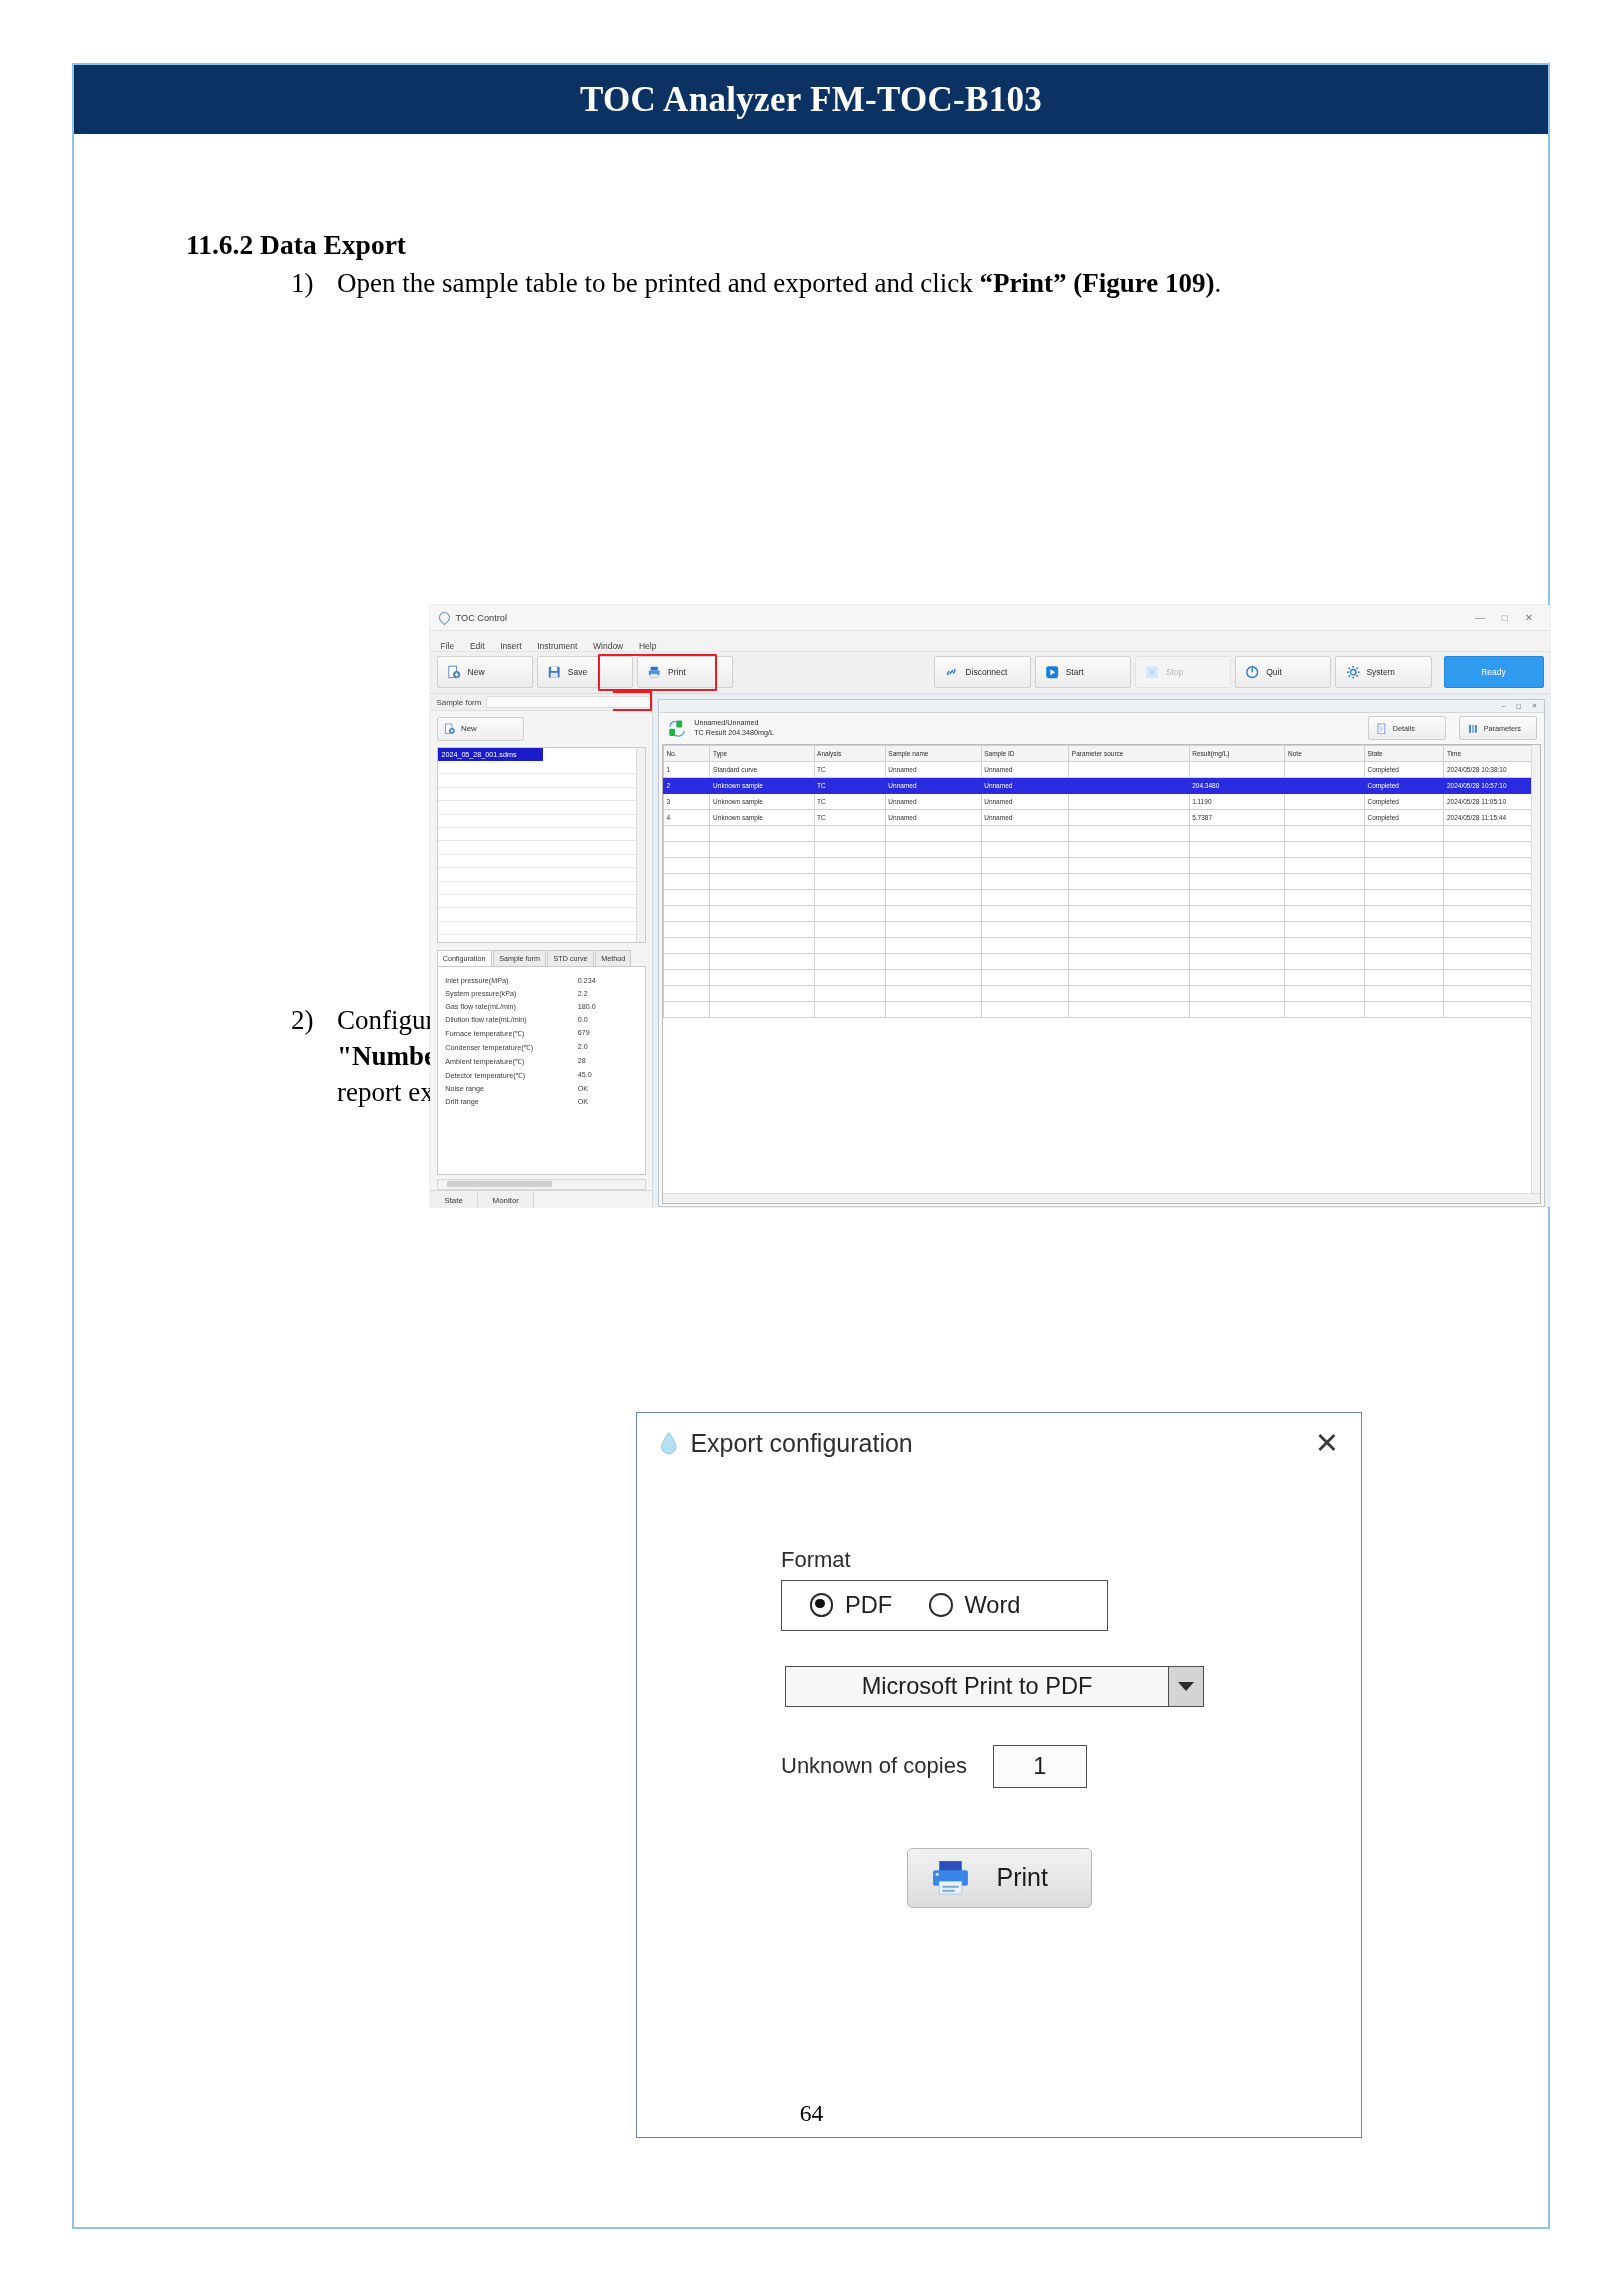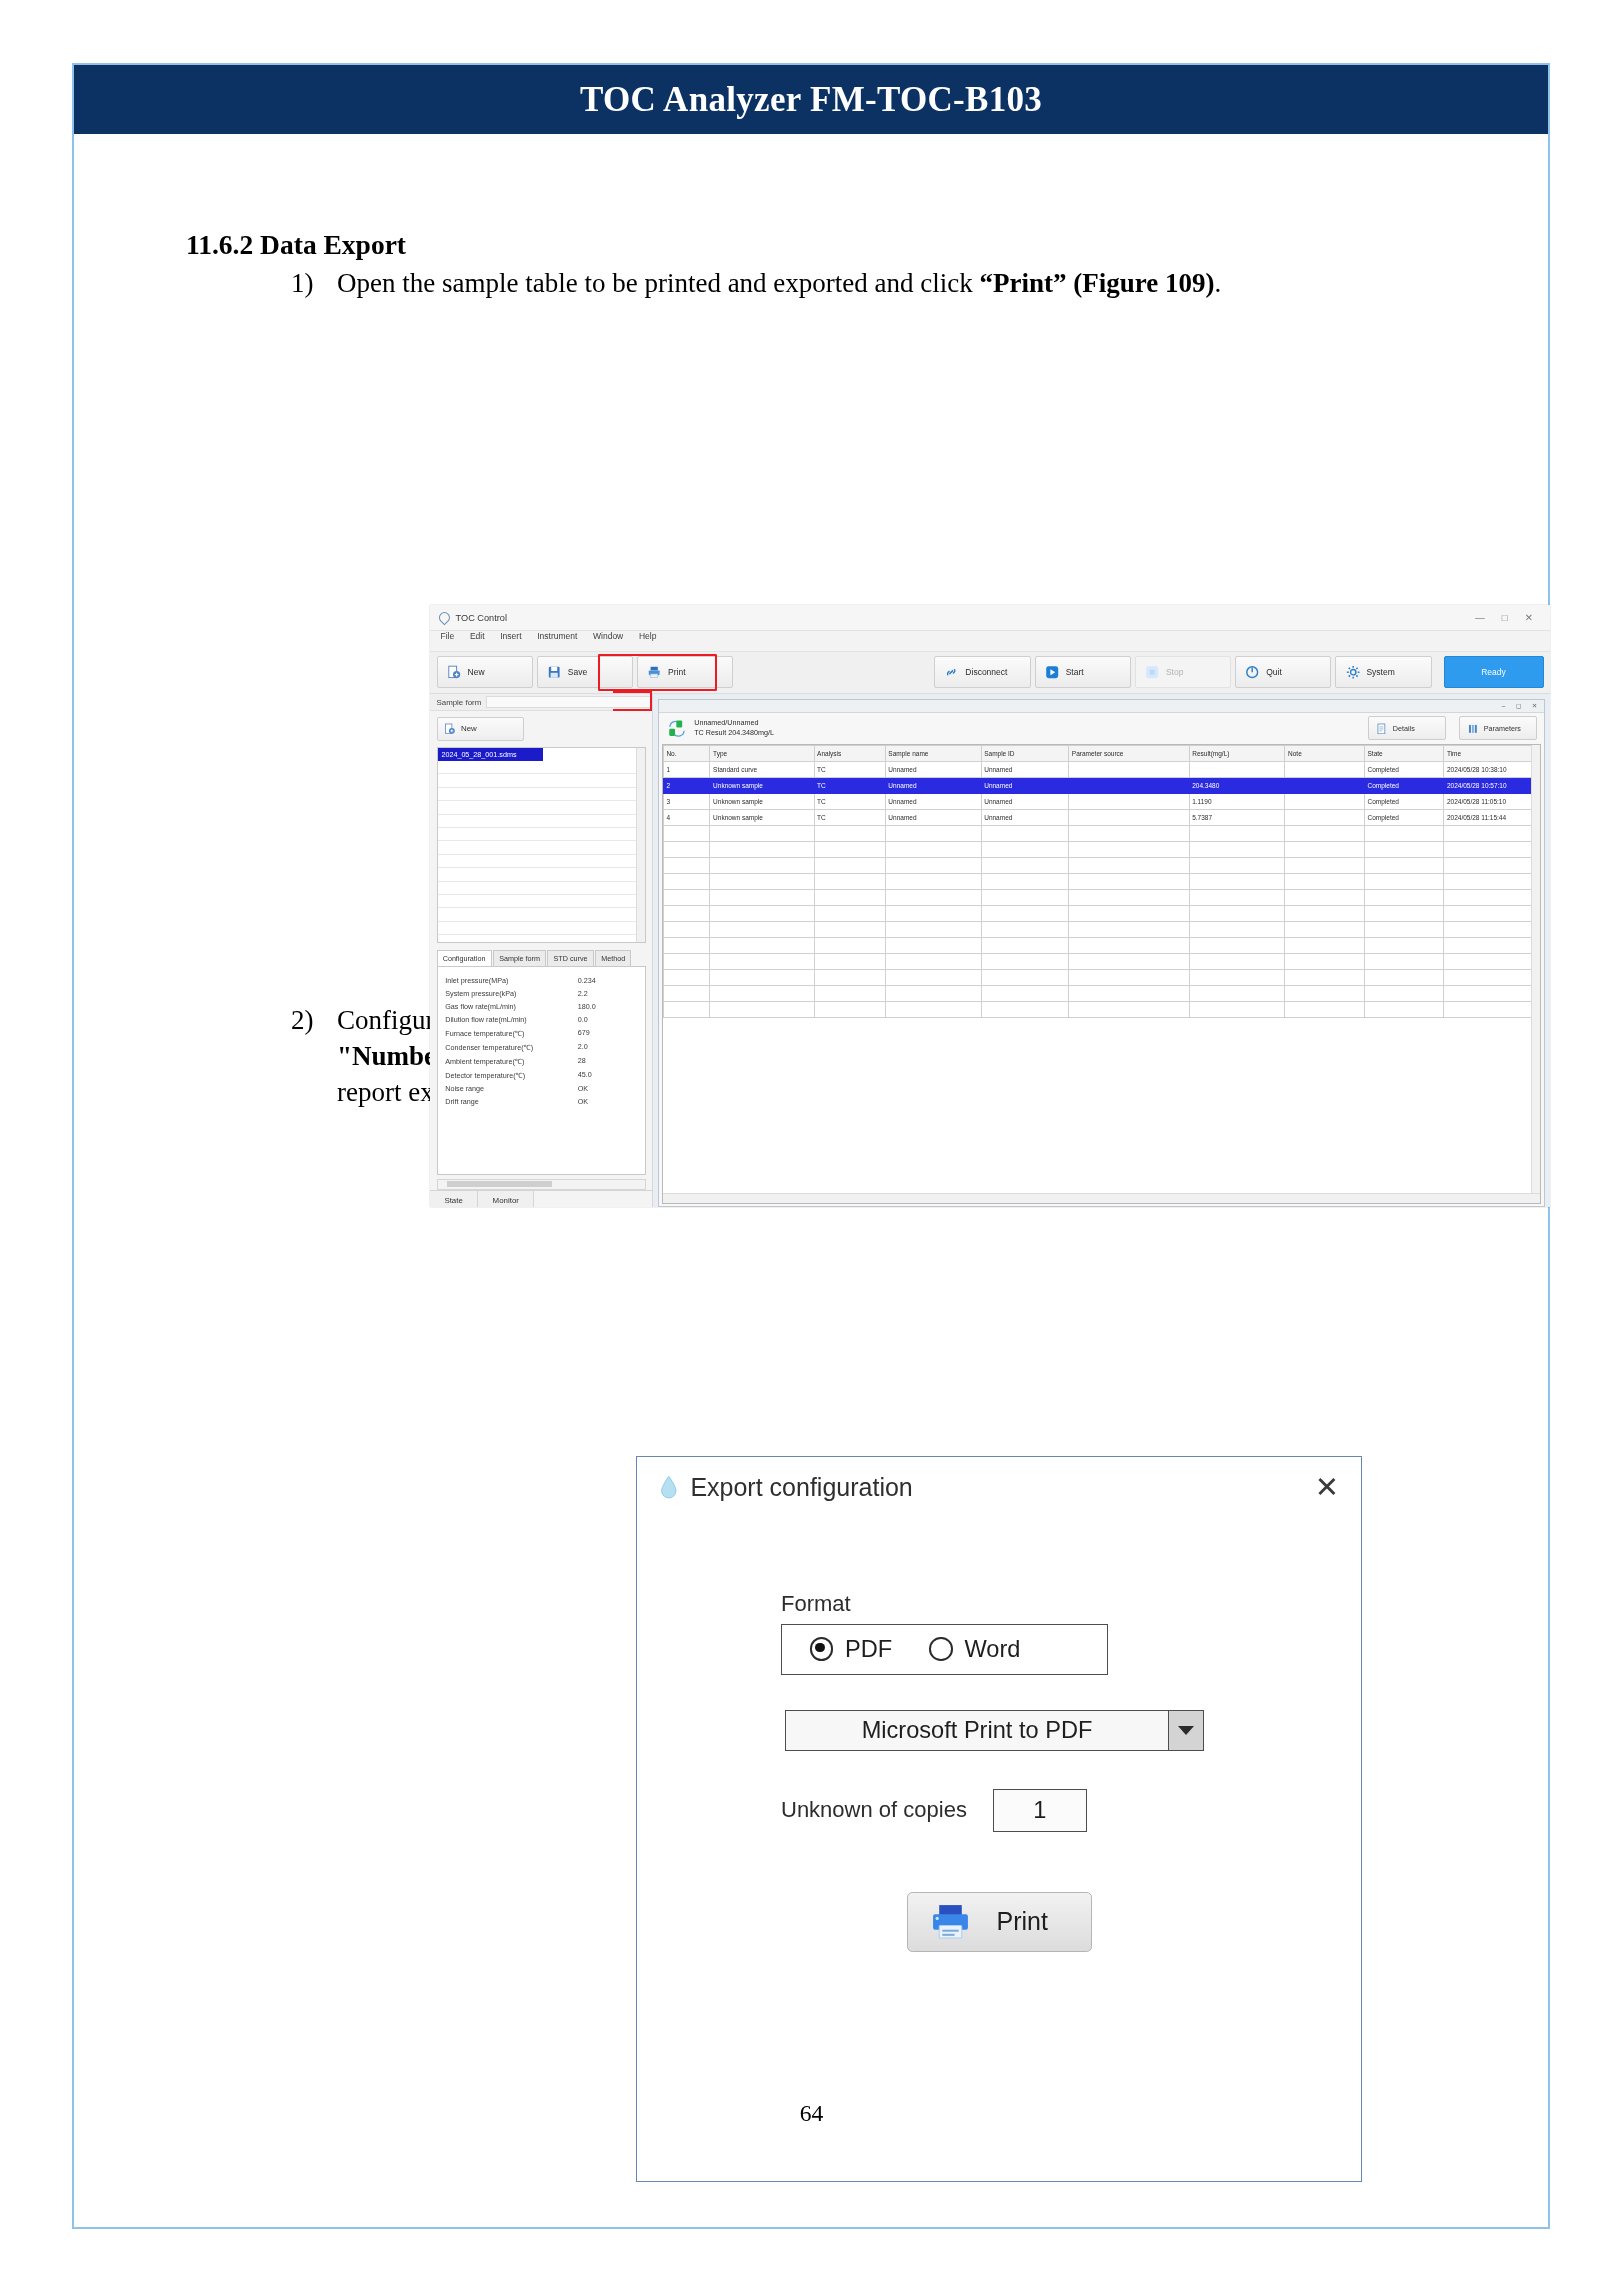--- a/index.html
+++ b/index.html
@@ -98,21 +98,21 @@
   }
   .win-title .app-ico {
     width:9.2px;height:9.2px;margin-right:5.2px;
     border:1px solid #6b8fb5; border-radius:50% 50% 50% 0;
     transform: rotate(-45deg);
   }
   .win-ctrls { margin-left:auto; display:flex; gap:17px; padding-right:17px; color:#777; font-size:9.8px; }
   .menubar {
     height: 19.6px; background:#f3f3f3;
     border-bottom:0.7px solid #e4e4e4;
-    display:flex; align-items:flex-start; gap:15.7px; padding-left:10.5px;
+    display:flex; align-items:flex-end; gap:15.7px; padding-left:10.5px;
     font-size: 8.5px; color:#404040;
   }
   .toolbar {
     height: 41px; background:#f0f0f0;
     border-bottom:0.7px solid #dcdcdc;
     display:flex; align-items:center; padding: 0 6.5px; gap:3.9px;
     position: relative;
   }
   .tbtn {
     height: 30px; min-width: 76px;
@@ -211,21 +211,21 @@
     white-space:nowrap; overflow:hidden; height: 11px;
   }
   table.sgrid th { background:#f4f4f4; font-weight:normal; }
   table.sgrid tr.sel td { background:#2a2ae0; color:#fff; border-color:#2a2ae0;}
   .grid-hscroll { position:absolute; left:0; right:0; bottom:0; height:8.5px; background:#f1f1f1; border-top:0.7px solid #dcdcdc;}
   .grid-vscroll { position:absolute; right:0; top:0; bottom:8.5px; width:8.5px; background:#f1f1f1; border-left:0.7px solid #dcdcdc;}
 
   
   .fig111 {
     position: absolute;
-    left: 450px; top: 1227px;
+    left: 450px; top: 1183px;
     width: 726px; height: 726px;
     background:#ffffff;
     border:0.7px solid #6a85b5;
     box-sizing:border-box;
     font-family:"Liberation Sans", sans-serif;
     overflow:hidden;
   }
   .dlg-title {
     height: 60px; display:flex; align-items:center; padding: 0 22px;
     background:#ffffff;

